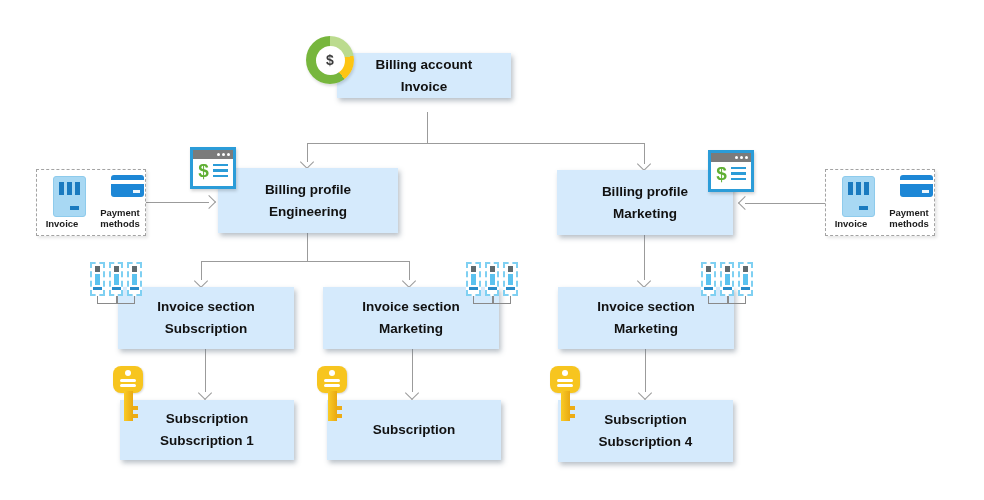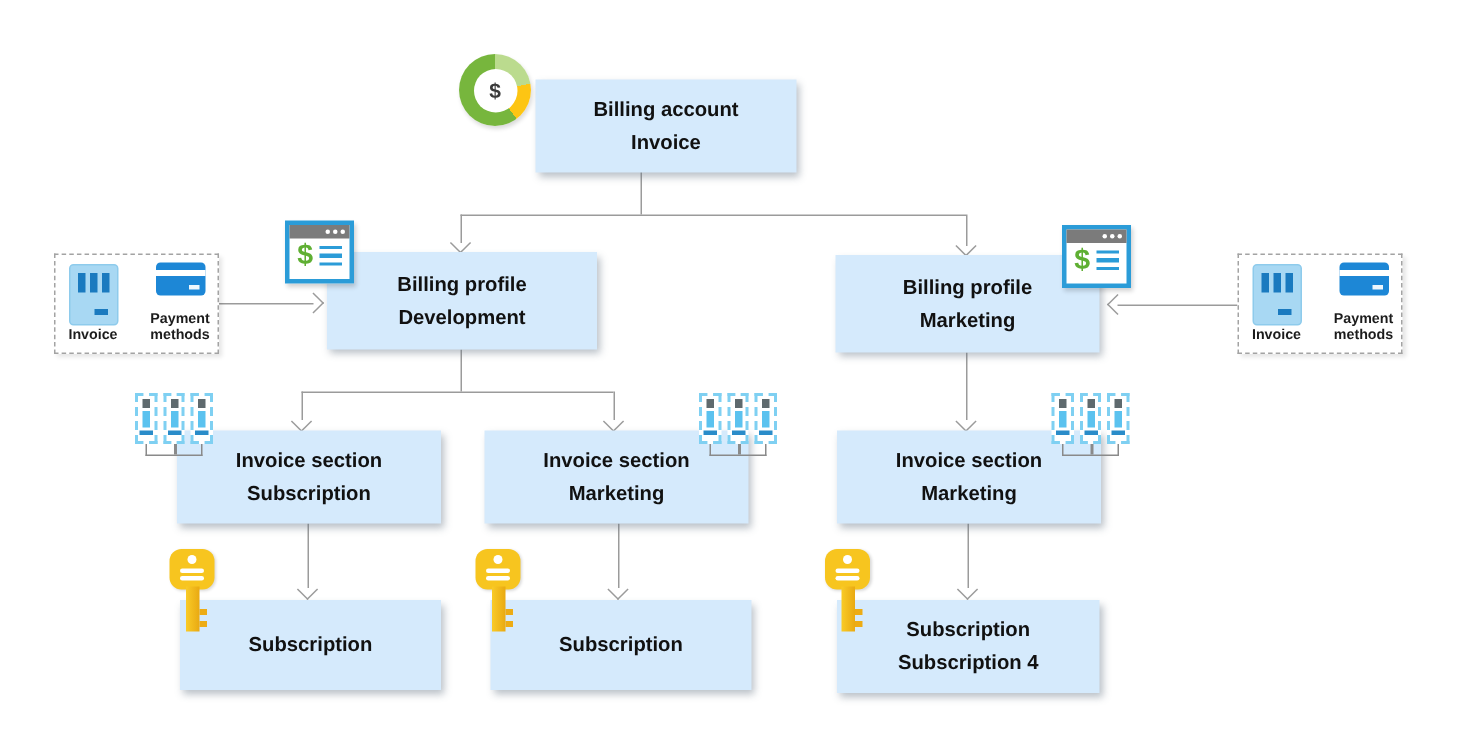--- a/index.html
+++ b/index.html
@@ -21,21 +21,21 @@
   .chev { position:absolute; width:9px; height:9px; border:solid #9b9b9b; border-width:0 1.4px 1.4px 0; background:transparent; }
   .chev.down  { transform:rotate(45deg); }
   .chev.right { transform:rotate(-45deg); }
   .chev.left  { transform:rotate(135deg); }
   
   .dashed-panel {
     position:absolute; width:110px; height:67px; background:#fff;
     border:1px dashed #a3a3a3; box-shadow:2px 2px 3px rgba(0,0,0,.10);
     display:flex; align-items:flex-end; justify-content:center; gap:10px; padding-bottom:5px; box-sizing:border-box;
   }
-  .panel-item { display:flex; flex-direction:column; align-items:center; justify-content:flex-end; }
+  .panel-item { display:flex; flex-direction:column; align-items:flex-end; justify-content:flex-end; }
   .panel-label { font-size:9.5px; font-weight:bold; color:#1c1c1c; text-align:center; line-height:1.15; margin-top:2px; width:48px; }
   
   .invdoc { width:33px; height:41px; background:#a8d8f3; border:1px solid #8ecbec; border-radius:3px;
     position:relative; box-sizing:border-box; }
   .invdoc .bar { position:absolute; top:5px; width:5px; height:13px; background:#1a7abf; }
   .invdoc .bar.b1 { left:5px; } .invdoc .bar.b2 { left:13px; } .invdoc .bar.b3 { left:21px; }
   .invdoc .dash { position:absolute; right:6px; bottom:6px; width:9px; height:4px; background:#1a7abf; }
   
   .paycard-wrap { height:41px; display:flex; align-items:center; }
   .paycard { width:33px; height:22px; background:#1d87d6; border-radius:3px; position:relative; }
@@ -104,28 +104,28 @@
   <div class="ln v" style="left:644px; top:235px; height:45px;"></div>
   <div class="chev down" style="left:639px; top:276px;"></div>
 
   <div class="ln v" style="left:205px; top:349px; height:43px;"></div>
   <div class="chev down" style="left:200px; top:388px;"></div>
   <div class="ln v" style="left:412px; top:349px; height:43px;"></div>
   <div class="chev down" style="left:407px; top:388px;"></div>
   <div class="ln v" style="left:645px; top:349px; height:43px;"></div>
   <div class="chev down" style="left:640px; top:388px;"></div>
 
-  <div class="box" style="left:357px; top:53px; width:174px; height:62px;">
+  <div class="box" style="left:337px; top:53px; width:174px; height:45px;">
     <span>Billing account</span>
     <span>Invoice</span>
   </div>
 
   <div class="box" style="left:218px; top:168px; width:180px; height:65px;">
     <span>Billing profile</span>
-    <span>Development</span>
+    <span>Engineering</span>
   </div>
 
   <div class="box" style="left:557px; top:170px; width:176px; height:65px;">
     <span>Billing profile</span>
     <span>Marketing</span>
   </div>
 
   <div class="box" style="left:118px; top:287px; width:176px; height:62px;">
     <span>Invoice section</span>
     <span>Subscription</span>
@@ -136,20 +136,21 @@
     <span>Marketing</span>
   </div>
 
   <div class="box" style="left:558px; top:287px; width:176px; height:62px;">
     <span>Invoice section</span>
     <span>Marketing</span>
   </div>
 
   <div class="box" style="left:120px; top:400px; width:174px; height:60px;">
     <span>Subscription</span>
+    <span>Subscription 1</span>
   </div>
 
   <div class="box" style="left:327px; top:400px; width:174px; height:60px;">
     <span>Subscription</span>
   </div>
 
   <div class="box" style="left:558px; top:400px; width:175px; height:62px;">
     <span>Subscription</span>
     <span>Subscription 4</span>
   </div>

